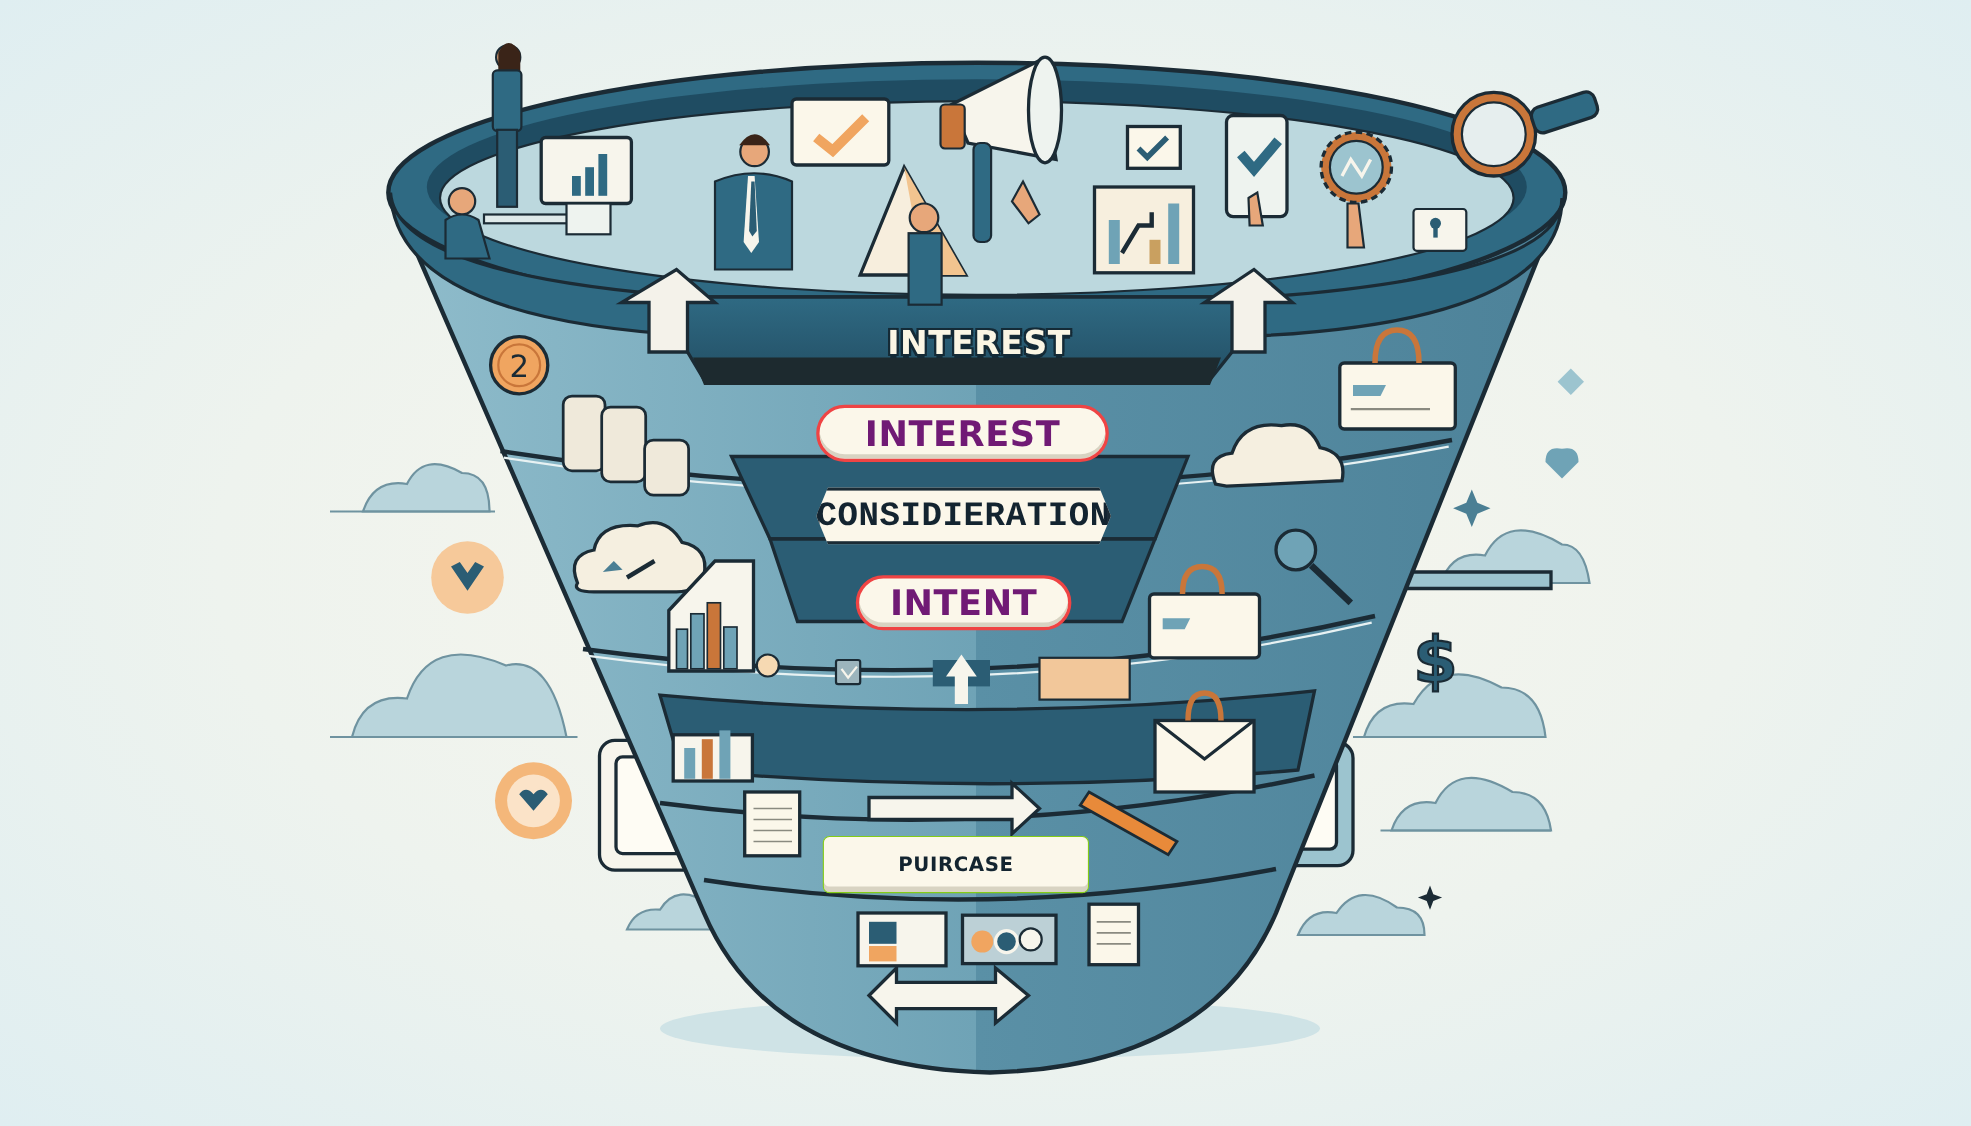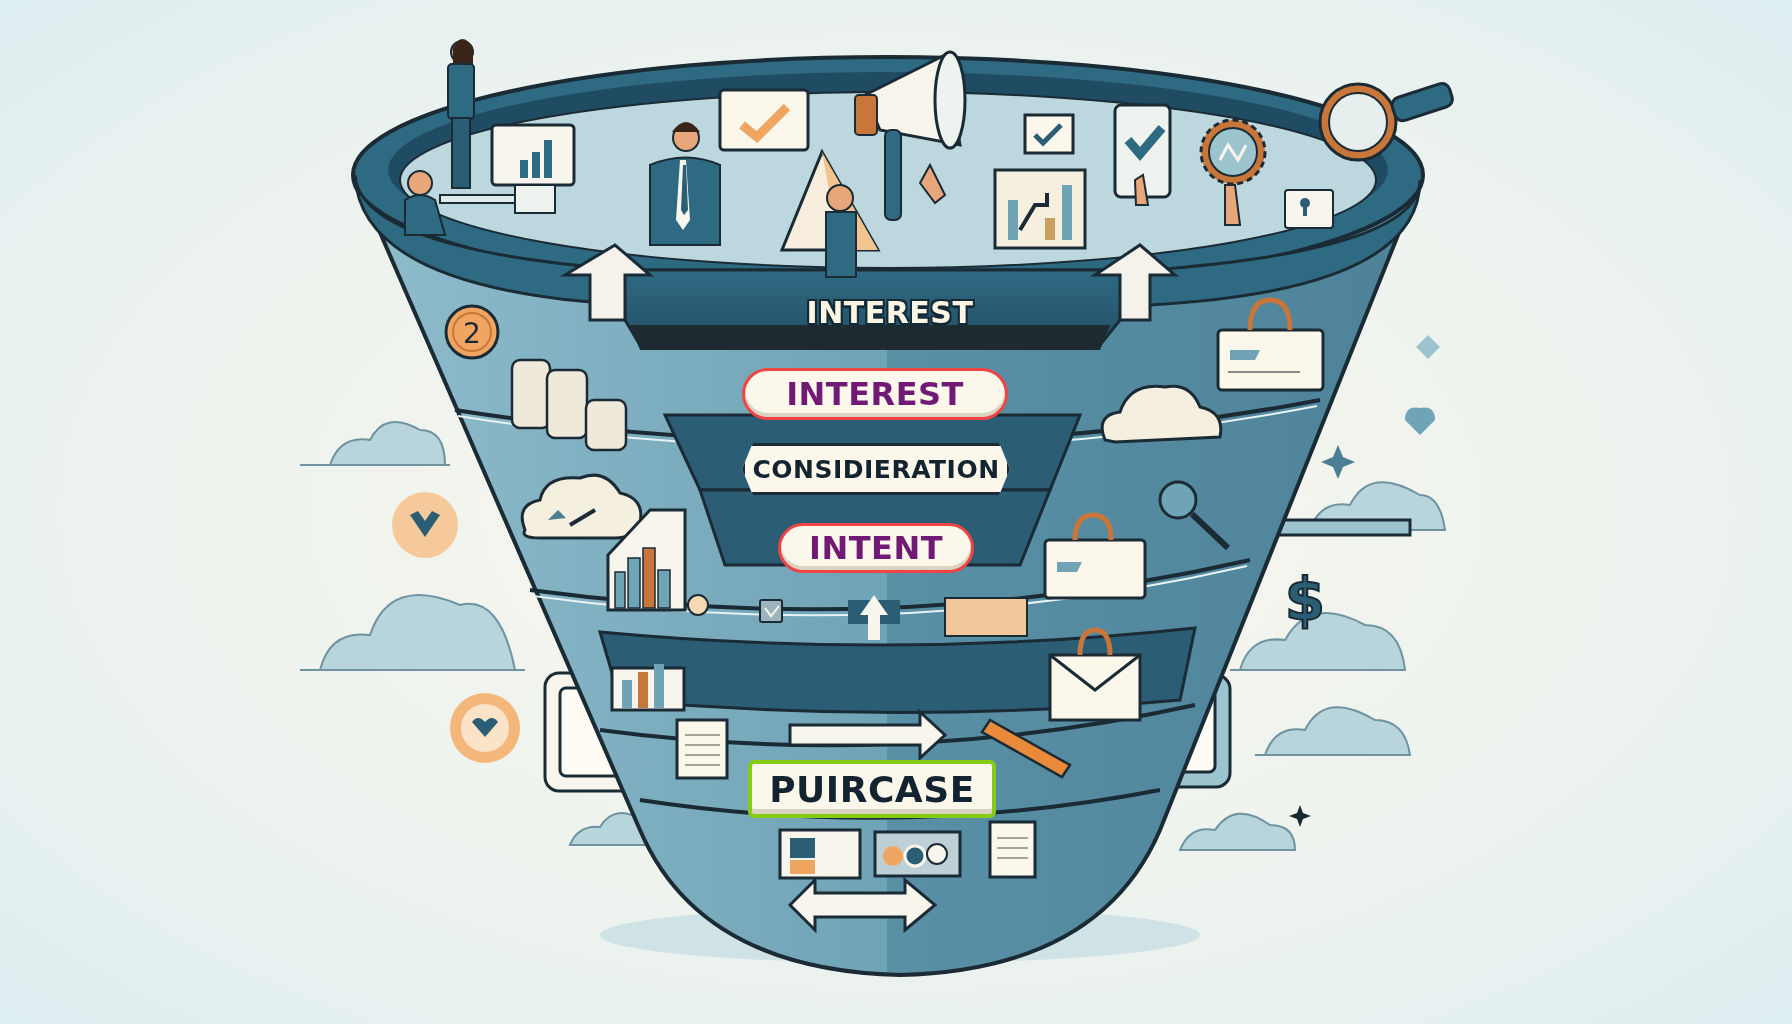--- a/index.html
+++ b/index.html
@@ -18,27 +18,28 @@
   .label.dark-band {
     color: #fbf6e4; font-size: 30px;
     text-shadow: -2px -2px 0 #142a36, 2px -2px 0 #142a36, -2px 2px 0 #142a36, 2px 2px 0 #142a36, 0 3px 0 #142a36;
   }
   .label.pill {
     background: #fbf7ea; color: #701a75; font-size: 32px;
     border: 3px solid #ef4444; border-radius: 26px;
     box-shadow: inset 0 -4px 0 #d8d3c2;
   }
   .label.hex {
-    background: #fbf7ea; color: #132430; font-size: 25px;
+    background: #fbf7ea; color: #132430; font-size: 31px;
     border: 3px solid #1b2b35;
     clip-path: polygon(4% 0, 96% 0, 100% 50%, 96% 100%, 4% 100%, 0 50%);
+    font-family: Liberation Mono, monospace;
   }
   .label.plate {
-    background: #fbf7ea; color: #132430; font-size: 36px;
-    border: 4px solid #84cc16; border-radius: 6px;
+    background: #fbf7ea; color: #132430; font-size: 18px;
+    border: 1px solid #84cc16; border-radius: 6px;
     box-shadow: inset 0 -5px 0 #d8d3c2;
   }
 </style>
 </head>
 <body>
 
 <div class="stage">
 
   <svg class="funnel" width="1792" height="1024" viewBox="0 0 1792 1024">
     <defs>

